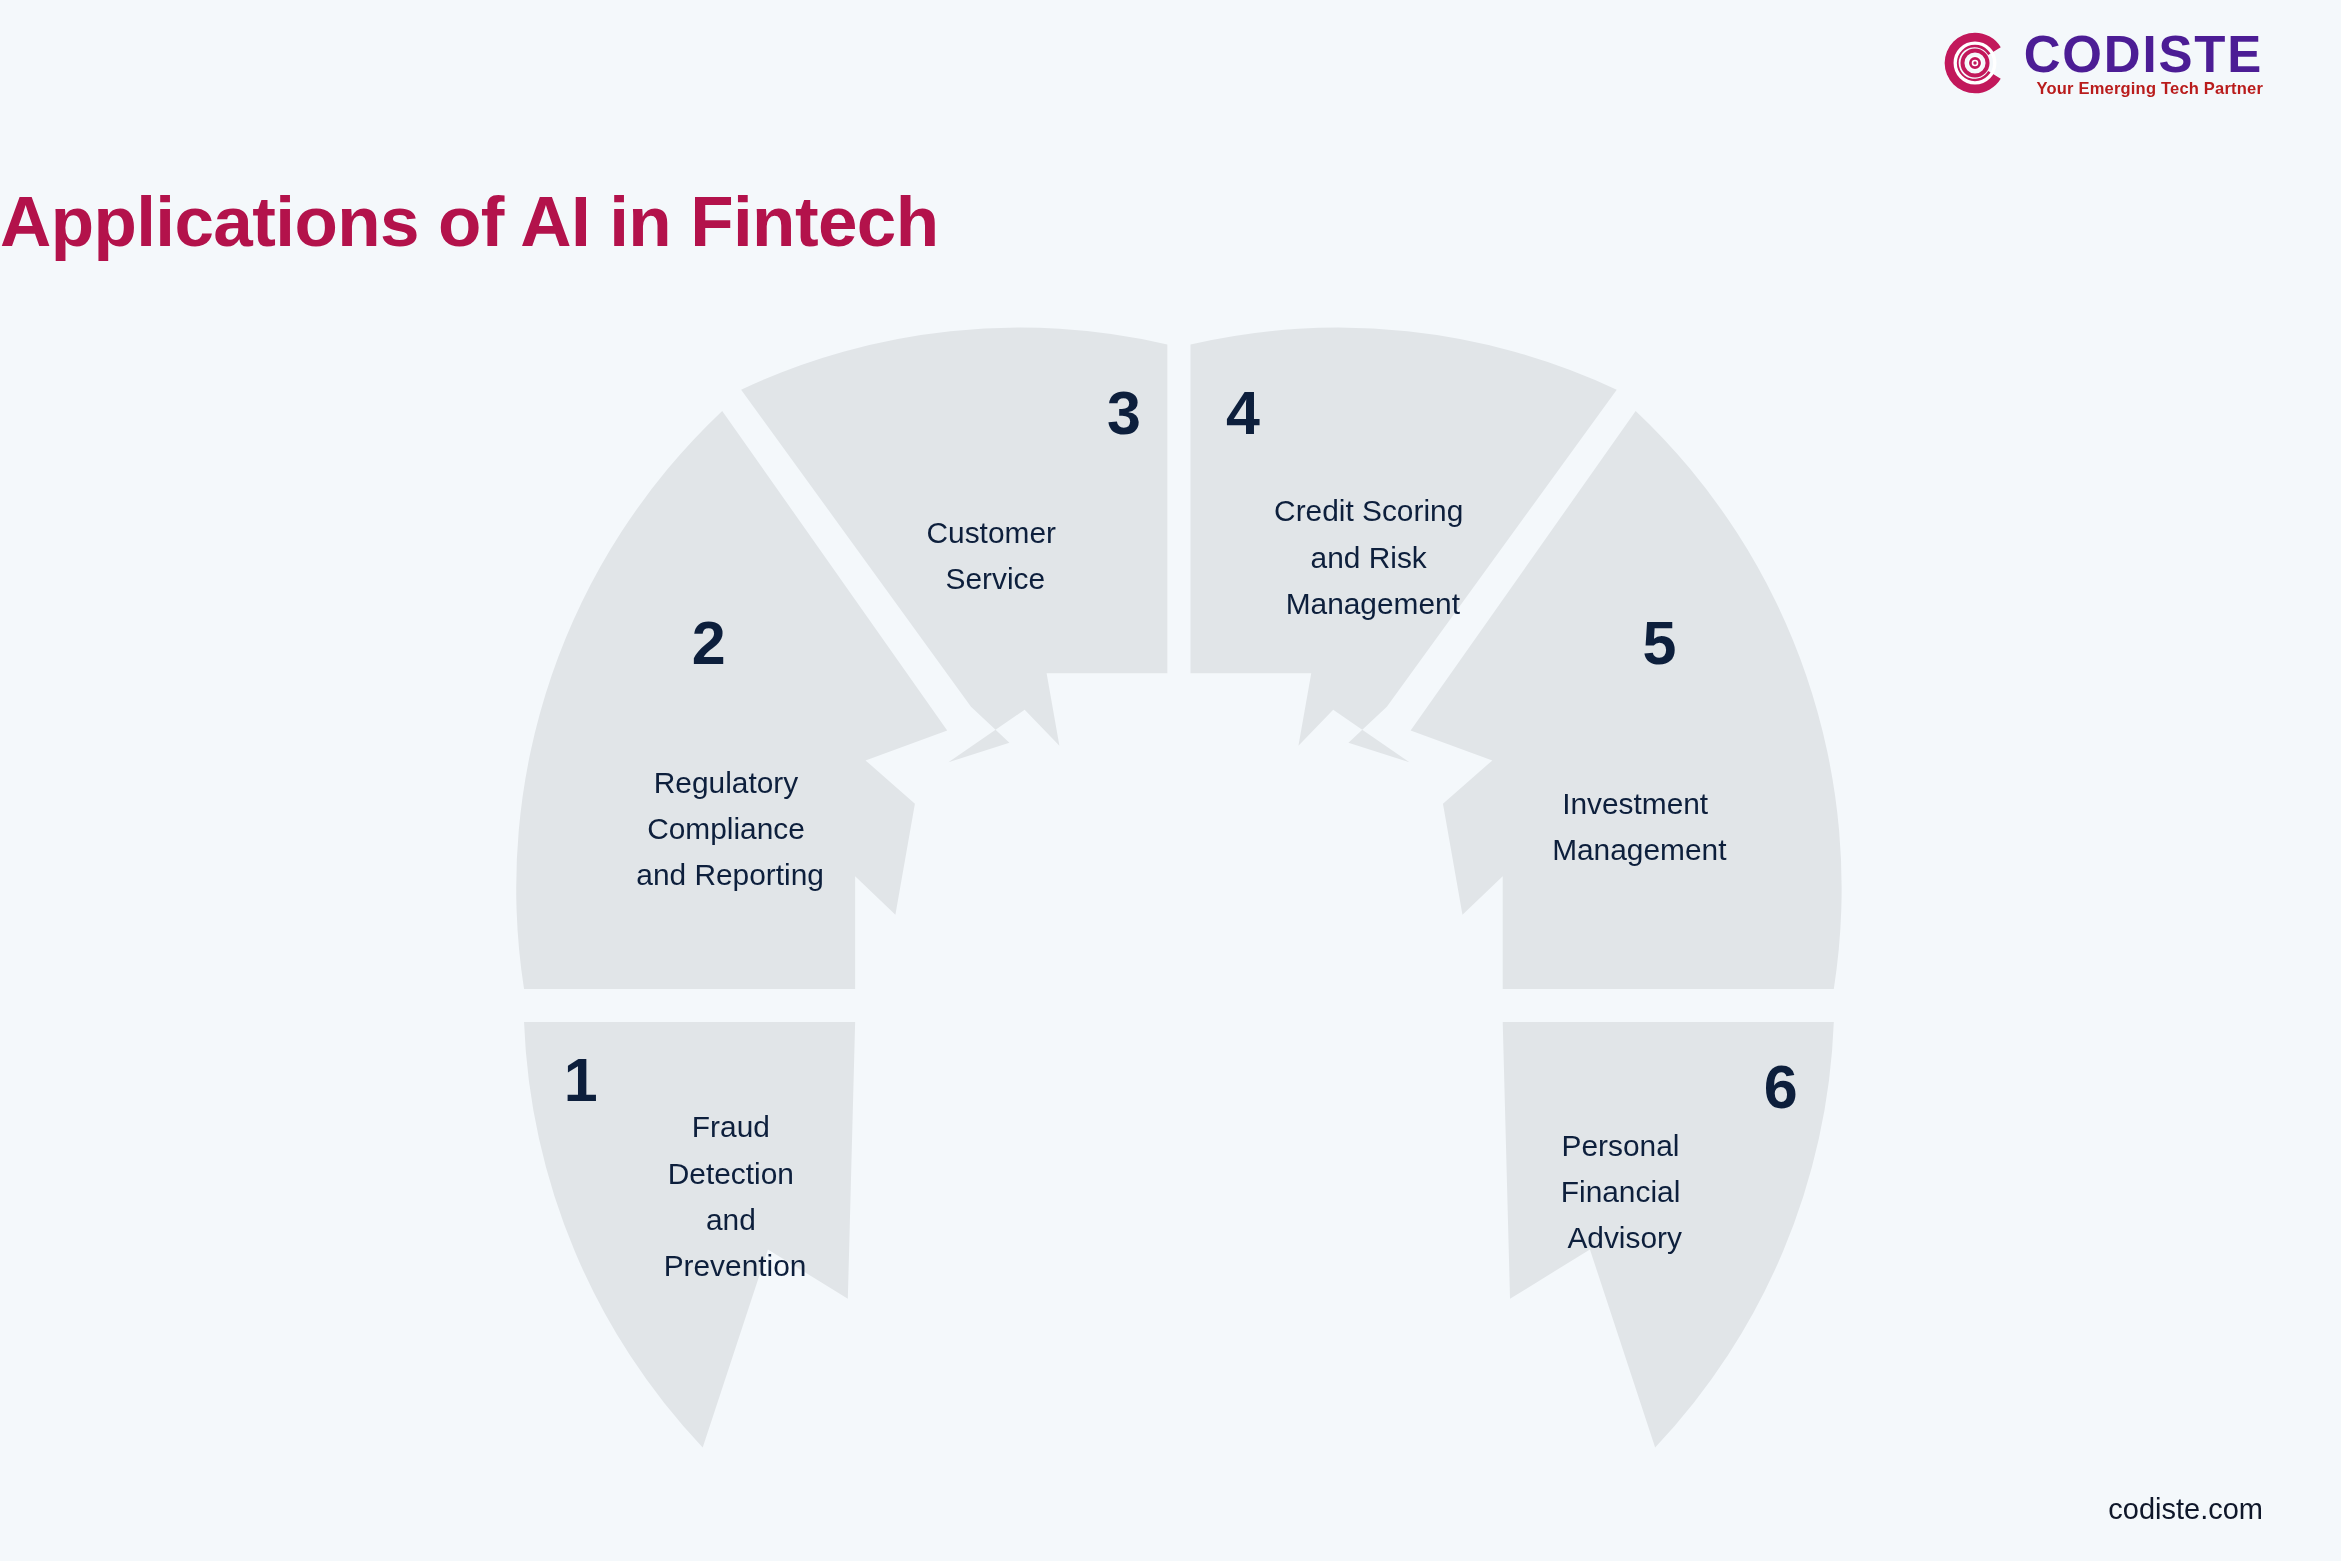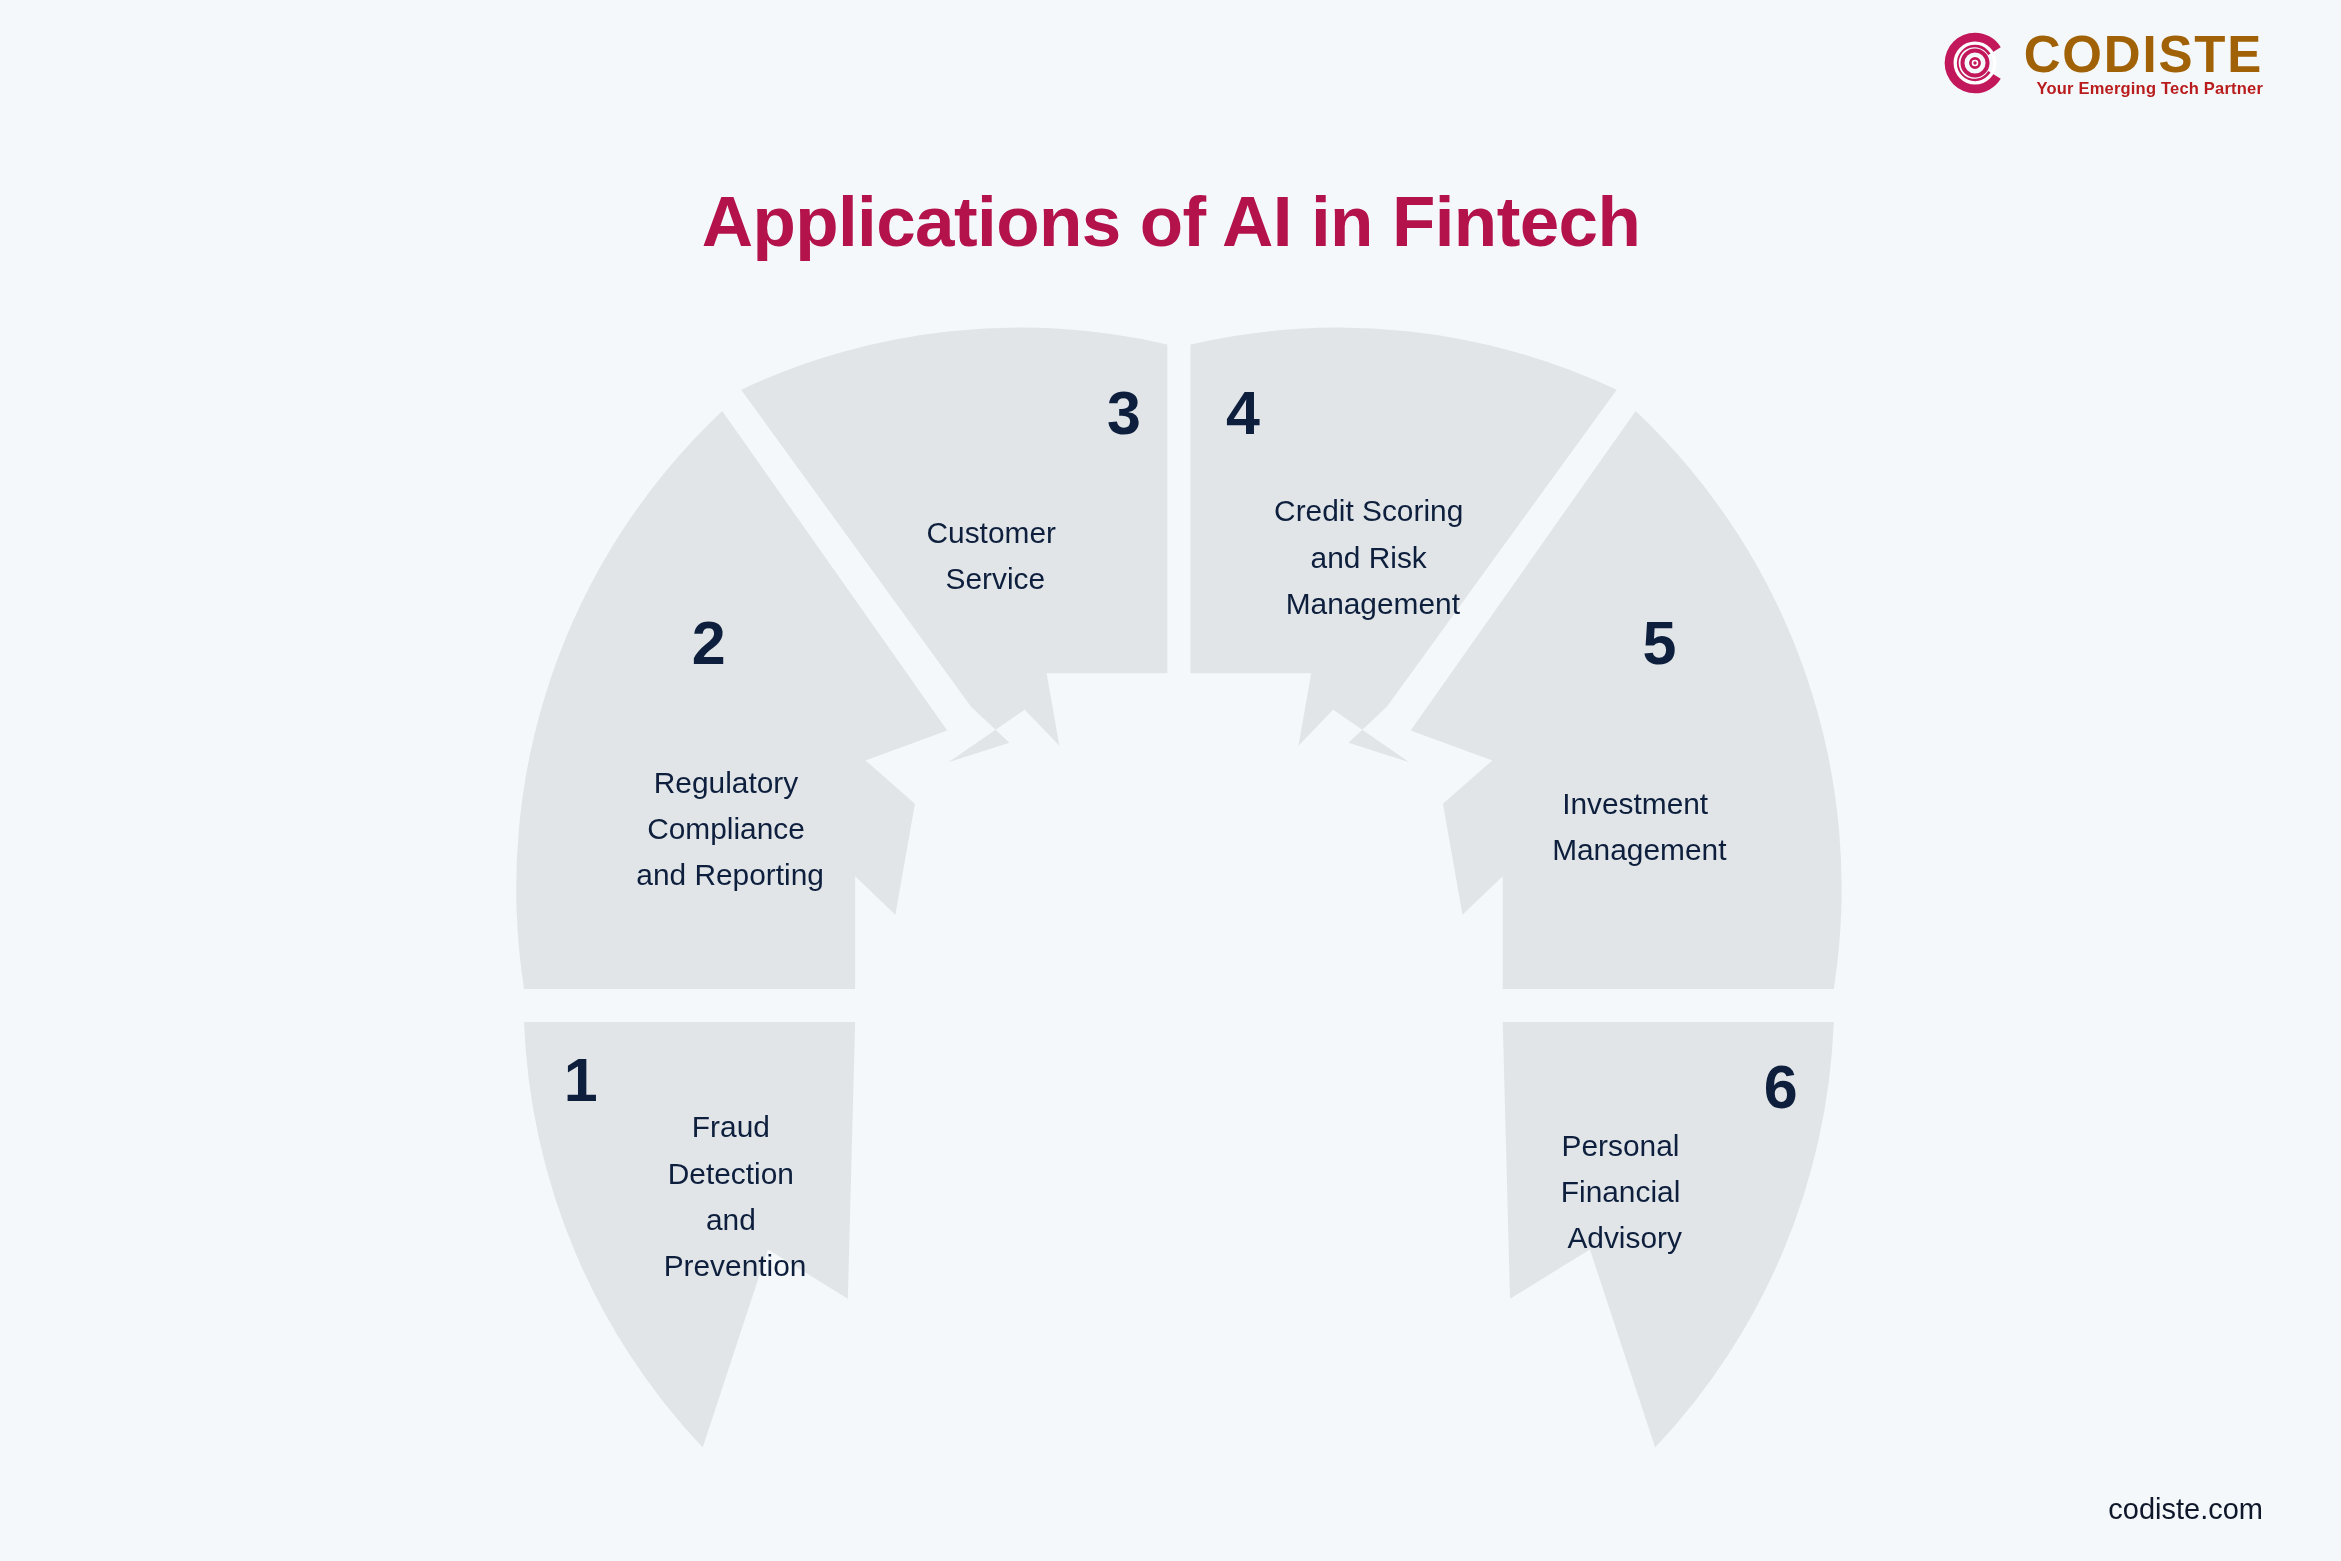--- a/index.html
+++ b/index.html
@@ -29,40 +29,39 @@
   #logo-wordmark-wrap {
     display: flex;
     flex-direction: column;
     align-items: flex-end;
     justify-content: center;
     line-height: 1;
   }
   #logo-wordmark {
     font-size: 51px;
     font-weight: bold;
-    color: #a16207;
+    color: #4c1d95;
     letter-spacing: 1.8px;
     font-family: "Liberation Sans", sans-serif;
   }
   #logo-tagline {
     font-size: 16.5px;
     font-weight: bold;
     color: #b91c1c;
     letter-spacing: 0.2px;
     margin-top: 0;
     font-family: "Liberation Sans", sans-serif;
   }
 
   
   #page-title {
     position: absolute;
     top: 133px;
     left: 0;
     width: 2342px;
-    text-align: center;
     font-size: 71px;
     font-weight: bold;
     color: #b3124b;
     letter-spacing: -0.6px;
     font-family: "Liberation Sans", sans-serif;
   }
 
   
   #diagram-wrap {
     position: absolute;

